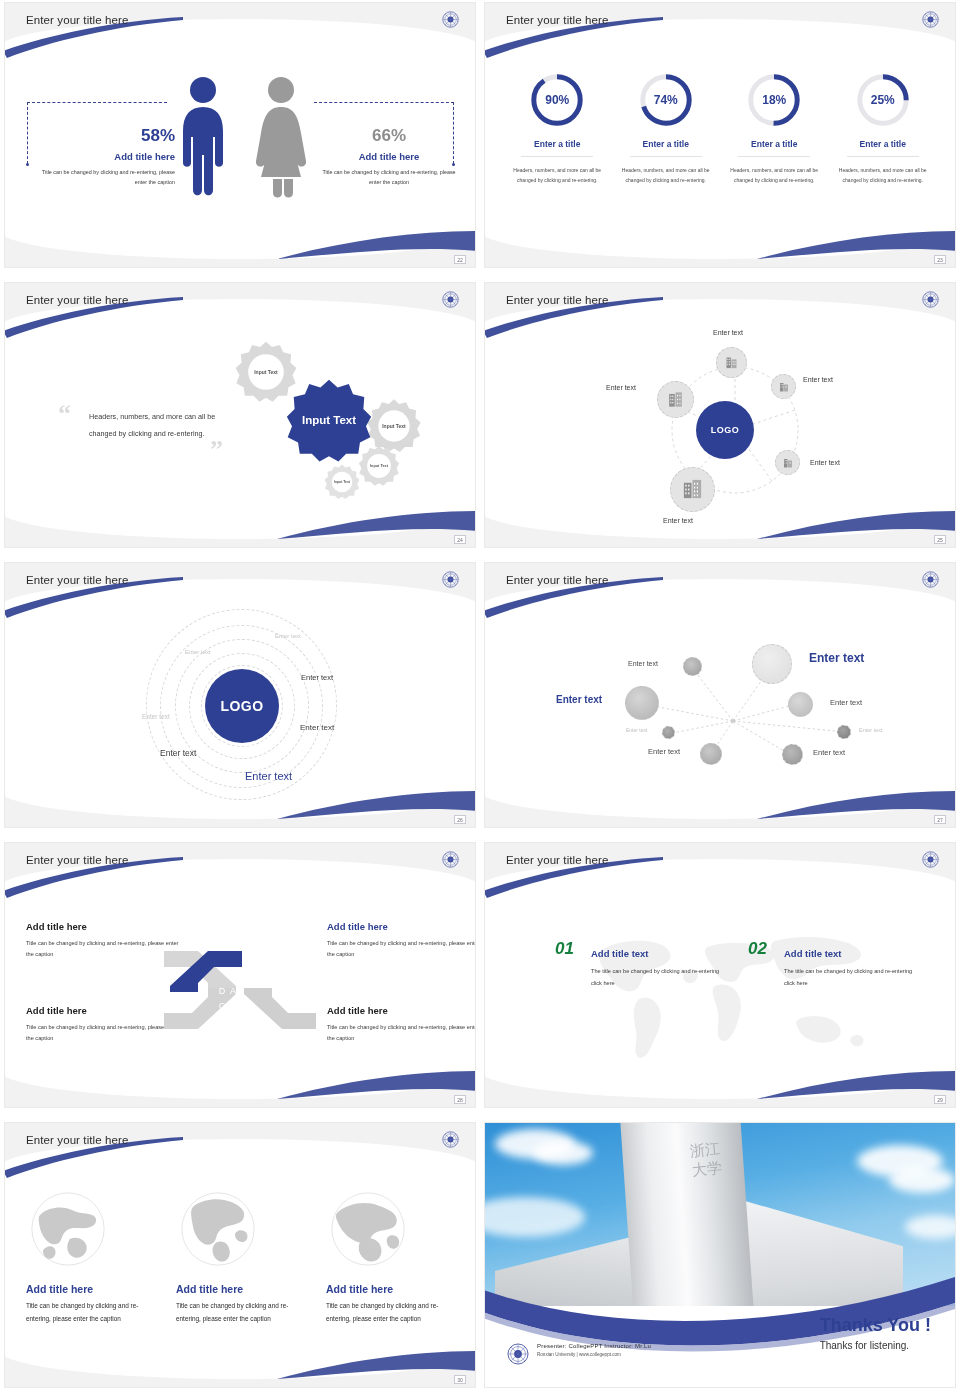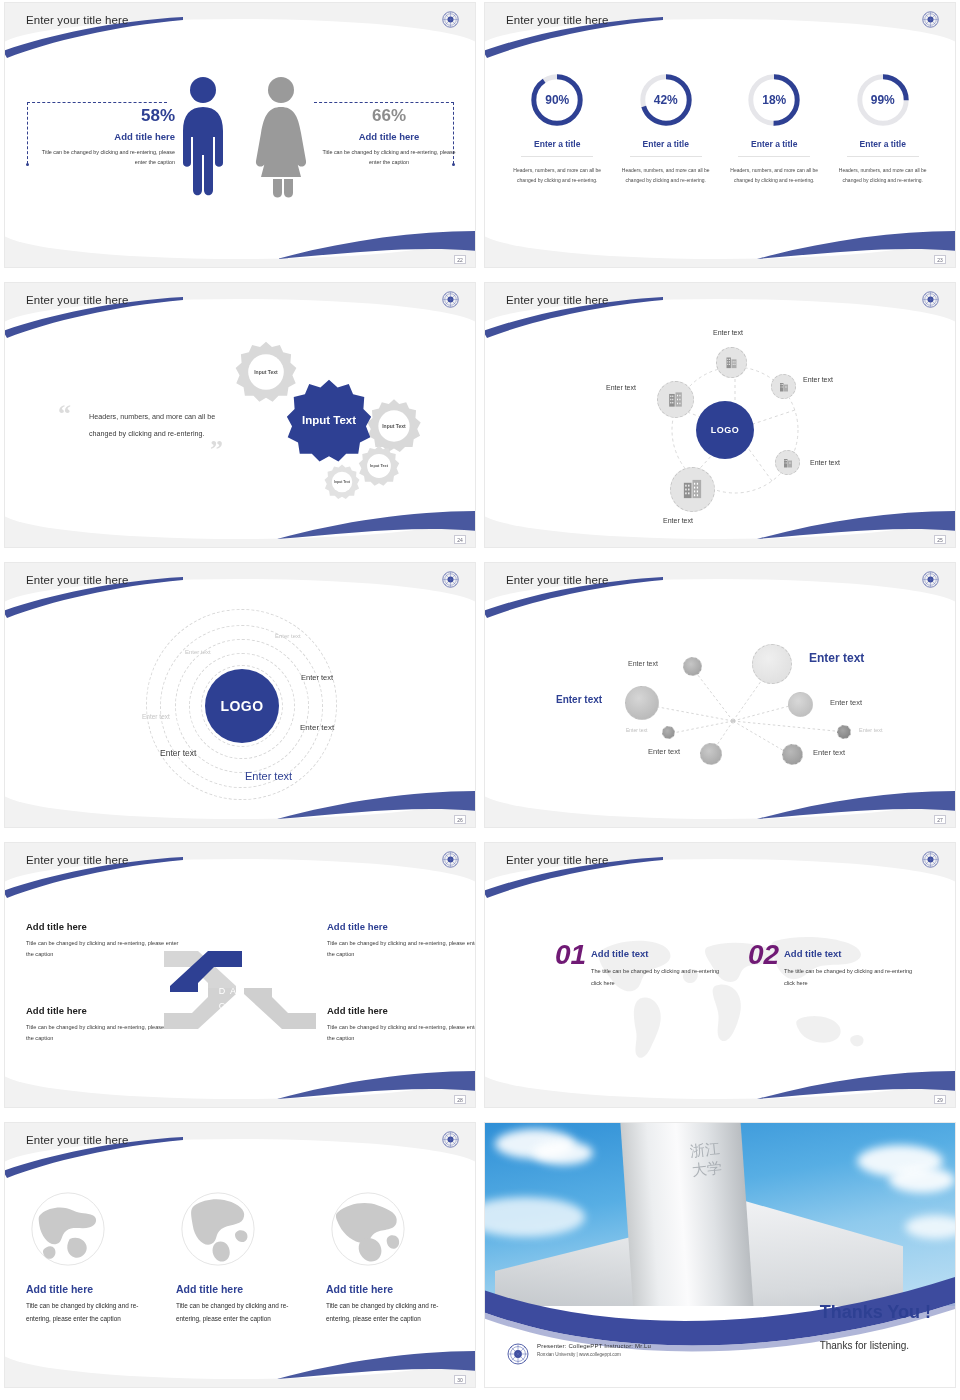--- a/index.html
+++ b/index.html
@@ -56,21 +56,21 @@
     font-size: 5px; line-height: 8px; text-align: center;
     color: #6a6a7a; z-index: 8;
   }
 
   .content { position: absolute; inset: 0; z-index: 4; }
 
   
   .s1-col { position: absolute; top: 104px; width: 146px; }
   .s1-left { left: 24px; text-align: right; }
   .s1-right { left: 311px; text-align: center; }
-  .s1-pct { font-size: 17px; font-weight: bold; line-height: 1; }
+  .s1-pct { font-size: 17px; font-weight: bold; line-height: 1; margin-top: 20px; }
   .s1-pct.blue { color: #2e4093; }
   .s1-pct.gray { color: #8d8d8d; }
   .s1-sub { font-size: 9.5px; font-weight: bold; color: #2e4093; margin-top: 7px; }
   .s1-desc { font-size: 5.4px; color: #3b3b3b; line-height: 1.85; margin-top: 5px; }
   .s1-bracket { position: absolute; top: 99px; height: 62px; border-top: 1px dashed #33418f; }
   .s1-bracket.l { left: 22px; width: 140px; border-left: 1px dashed #33418f; }
   .s1-bracket.r { left: 309px; width: 140px; border-right: 1px dashed #33418f; }
   .s1-bracket::after { content:""; position:absolute; bottom:-2px; width:3px; height:3px;
         background:#33418f; border-radius:50%; }
   .s1-bracket.l::after { left:-2px; }
@@ -124,21 +124,21 @@
   .nnode { position:absolute; border-radius:50%; border:1px dashed #c8c8c8; }
 
   
   .s7-block { position:absolute; width:158px; }
   .s7-h { font-size:9.5px; font-weight:bold; margin-bottom:6px; }
   .s7-h.blue { color:#2e4093; }
   .s7-h.dark { color:#222; }
   .s7-p { font-size:5.6px; color:#3b3b3b; line-height:2.0; }
 
   
-  .num { font-size:28px; font-weight:bold; font-style:italic; color:#701a75; }
+  .num { font-size:17px; font-weight:bold; font-style:italic; color:#15803d; }
   .s8-h { font-size:9.5px; font-weight:bold; color:#2e4093; }
   .s8-p { font-size:5.6px; color:#3b3b3b; line-height:2.1; margin-top:7px; }
   .worldmap { position:absolute; left:50%; top:56%; transform:translate(-50%,-50%); opacity:.30; }
 
   
   .s9-wrap { position:absolute; top:64px; left:10px; right:10px; display:flex; justify-content:space-around; }
   .s9-col { width:128px; }
   .s9-h { font-size:10.5px; font-weight:bold; color:#2e4093; margin-top:8px; }
   .s9-p { font-size:6.4px; color:#2b2b2b; line-height:2.05; margin-top:4px; }
 
@@ -164,21 +164,21 @@
     position:absolute; left:10px; top:128px; width:160px; height:80px;
     background:linear-gradient(200deg,#e8eaec 0%,#c3c7cb 70%,#a9adb2 100%);
     transform: skewY(-14deg);
   }
   .chintxt { position:absolute; left:205px; top:18px; width:32px; color:#9aa0a6;
      font-size:15px; line-height:1.25; font-family:"DejaVu Sans",sans-serif;
      transform:rotate(-6deg); opacity:.75; text-align:center;}
   .blue-sweep { position:absolute; left:-10px; right:-10px; top:120px; height:110px; }
   .thanks { position:absolute; right:24px; bottom:36px; }
   .thanks-1 { font-size:18px; font-weight:bold; color:#2e4093; }
-  .thanks-2 { font-size:10px; color:#333; margin-top:17px; }
+  .thanks-2 { font-size:10px; color:#333; margin-top:4px; }
   .fseal { position:absolute; left:22px; bottom:22px; width:22px; height:22px; }
   .fmeta { position:absolute; left:52px; bottom:30px; }
   .fmeta .l1 { font-size:6px; color:#2c2c2c; letter-spacing:.2px; }
   .fmeta .l2 { font-size:4.6px; color:#555; margin-top:3px; }
 </style>
 </head>
 <body>
 
 <div class="grid">
 
@@ -269,21 +269,21 @@
           <div class="s2-title">Enter a title</div>
           <div class="s2-desc">Headers, numbers, and more can all be changed by clicking and re-entering.</div>
         </div>
 
         <div class="s2-item">
           <div class="donut">
             <svg viewBox="0 0 40 40" width="58" height="58">
               <circle cx="20" cy="20" r="16" fill="none" stroke="#e6e6ea" stroke-width="3.4"></circle>
               <circle cx="20" cy="20" r="16" fill="none" stroke="#2e4093" stroke-width="3.4" stroke-dasharray="70.37 100.53" transform="rotate(-90 20 20)"></circle>
             </svg>
-            <div class="val">42%</div>
+            <div class="val">74%</div>
           </div>
           <div class="s2-title">Enter a title</div>
           <div class="s2-desc">Headers, numbers, and more can all be changed by clicking and re-entering.</div>
         </div>
 
         <div class="s2-item">
           <div class="donut">
             <svg viewBox="0 0 40 40" width="58" height="58">
               <circle cx="20" cy="20" r="16" fill="none" stroke="#e6e6ea" stroke-width="3.4"></circle>
               <circle cx="20" cy="20" r="16" fill="none" stroke="#2e4093" stroke-width="3.4" stroke-dasharray="50.26 100.53" transform="rotate(-90 20 20)"></circle>
@@ -293,21 +293,21 @@
           <div class="s2-title">Enter a title</div>
           <div class="s2-desc">Headers, numbers, and more can all be changed by clicking and re-entering.</div>
         </div>
 
         <div class="s2-item">
           <div class="donut">
             <svg viewBox="0 0 40 40" width="58" height="58">
               <circle cx="20" cy="20" r="16" fill="none" stroke="#e6e6ea" stroke-width="3.4"></circle>
               <circle cx="20" cy="20" r="16" fill="none" stroke="#2e4093" stroke-width="3.4" stroke-dasharray="25.13 100.53" transform="rotate(-90 20 20)"></circle>
             </svg>
-            <div class="val">99%</div>
+            <div class="val">25%</div>
           </div>
           <div class="s2-title">Enter a title</div>
           <div class="s2-desc">Headers, numbers, and more can all be changed by clicking and re-entering.</div>
         </div>
 
       </div>
     </div>
     <div class="pagenum">23</div>
   </div>
 

